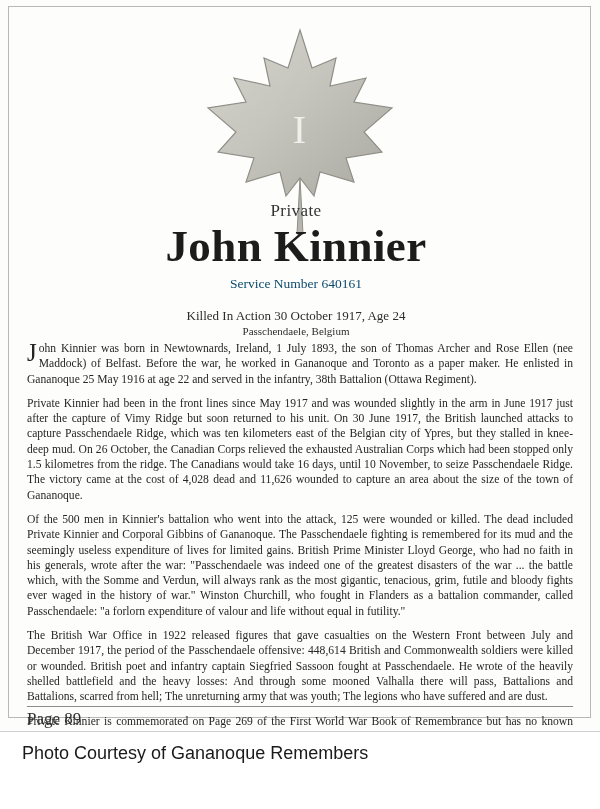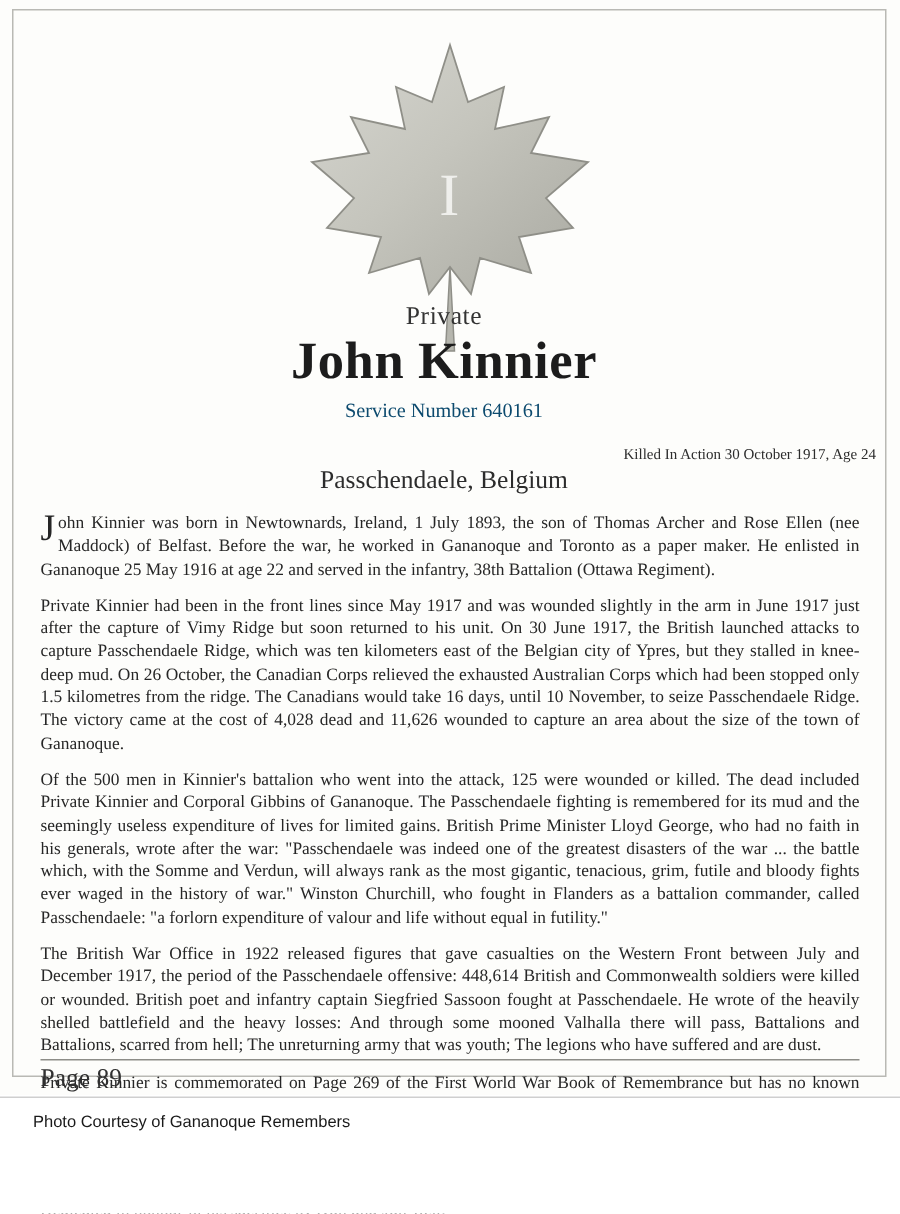--- a/index.html
+++ b/index.html
@@ -75,40 +75,39 @@
     text-align: center;
   }
   #rank {
     font-size: 17px;
     letter-spacing: 0.4px;
     margin-bottom: 2px;
     color: #333;
   }
   #soldier-name {
     font-family: "Liberation Serif", serif;
-    font-size: 35px;
+    font-size: 45px;
     font-weight: bold;
     letter-spacing: 0.4px;
     line-height: 1.05;
     color: #1c1c1c;
     margin: 2px 0 6px 0;
   }
   #service-number {
     font-size: 13.5px;
     color: #0c4a6e;
     margin-bottom: 16px;
   }
   #killed-line {
-    font-size: 10px;
+    font-size: 13px;
     color: #2c2c2c;
     margin-bottom: 1px;
-    text-align: right;
   }
   #place-line {
-    font-size: 17px;
+    font-size: 11px;
     color: #2c2c2c;
   }
 
   
   #body-text {
     position: absolute;
     left: 27px;
     top: 341px;
     width: 546px;
     font-size: 11.6px;
@@ -157,21 +156,21 @@
     top: 731px;
     width: 600px;
     height: 78px;
     background: #ffffff;
     border-top: 1px solid #cfcfcf;
     box-sizing: border-box;
     padding: 8px 0 0 22px;
     font-family: "Liberation Sans", sans-serif;
   }
   .credit-line {
-    font-size: 11px;
+    font-size: 18px;
     color: #1a1a1a;
     line-height: 1.55;
     margin-bottom: 4px;
   }
 </style>
 </head>
 <body>
 
 <div id="page-sheet">
 

